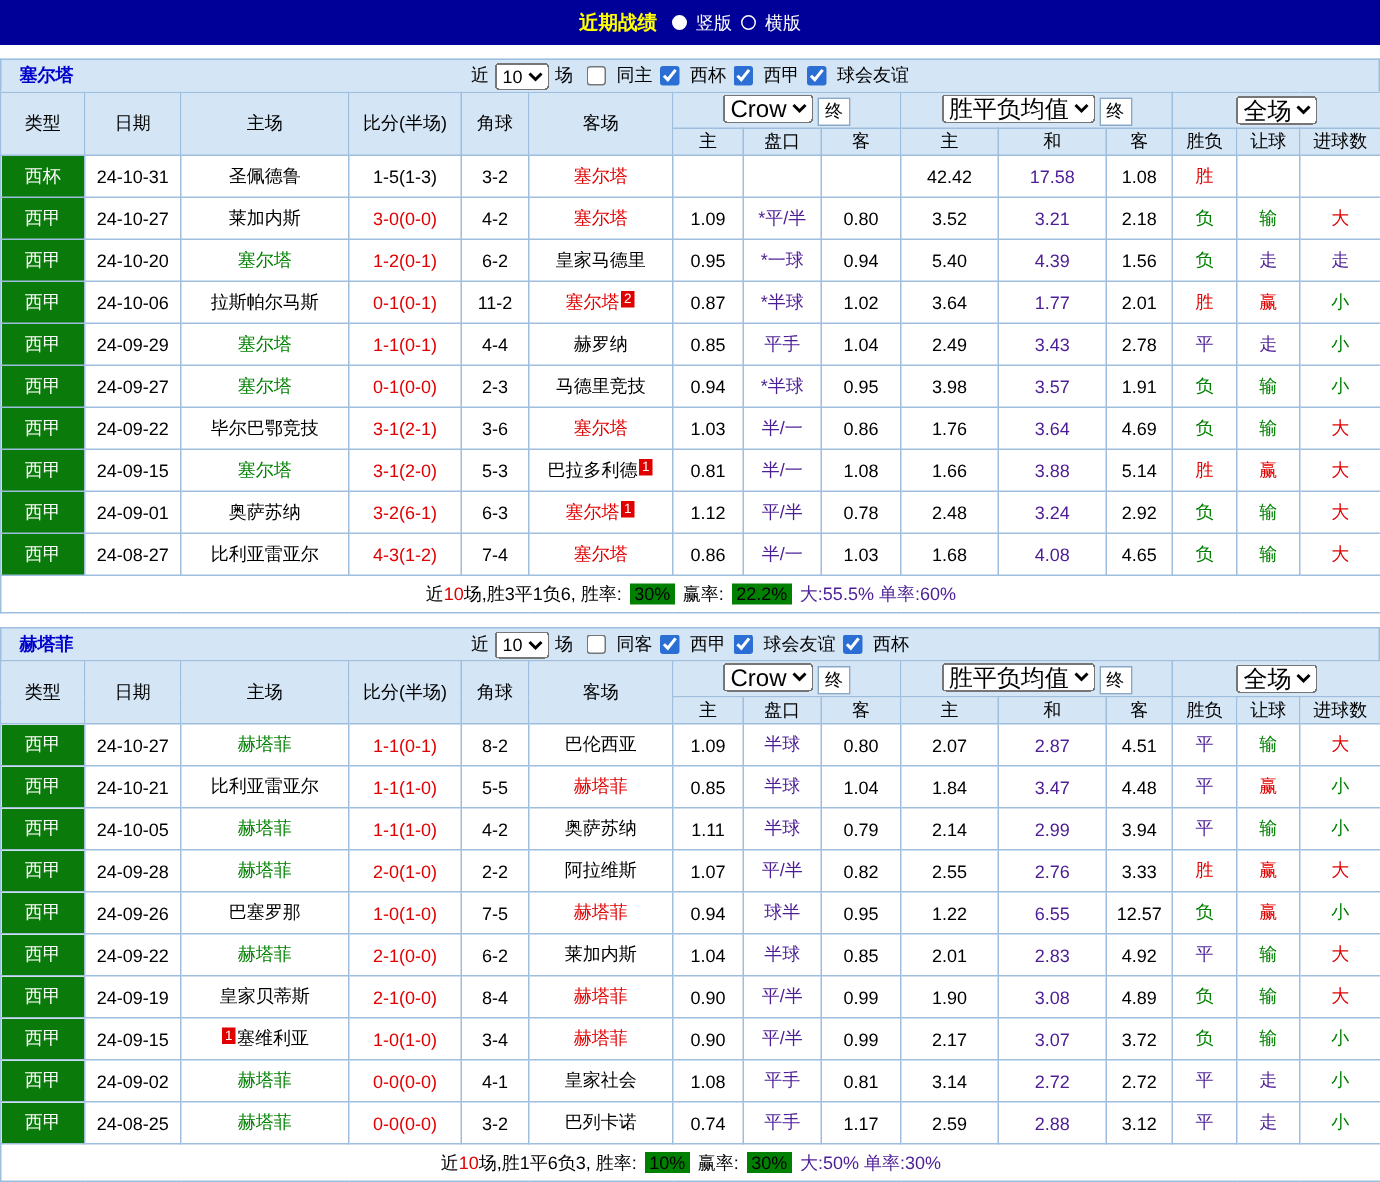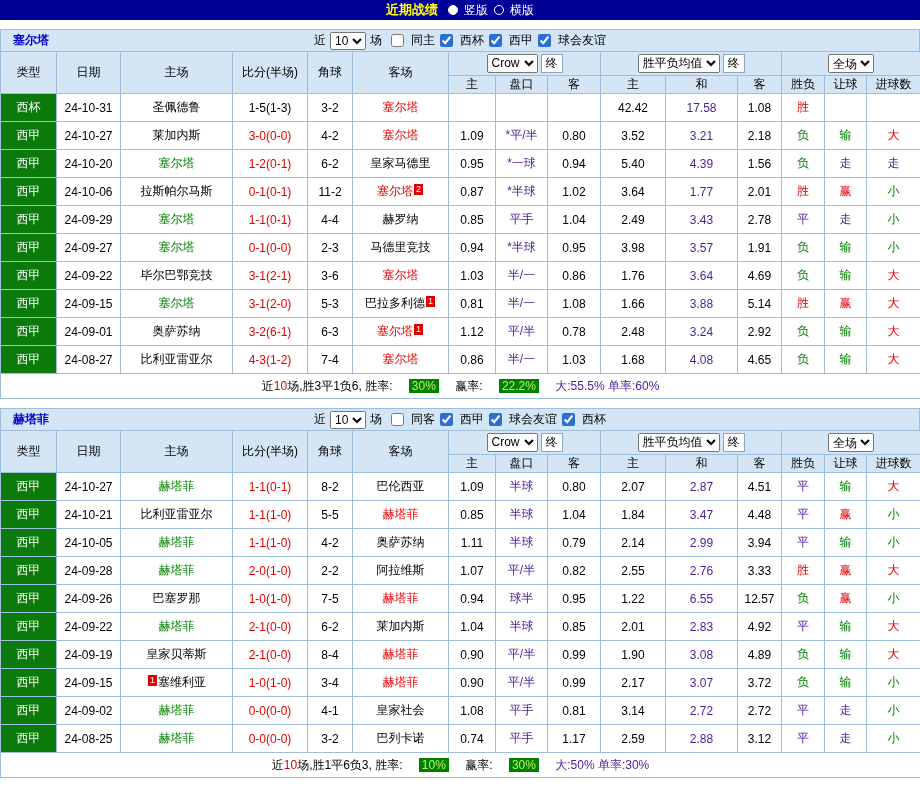--- a/index.html
+++ b/index.html
@@ -1,18 +1,18 @@
 <!DOCTYPE html>
 <html><head>
 <meta charset="utf-8">
 <style>
   *{margin:0;padding:0;box-sizing:border-box;}
   html,body{width:920px;background:#fff;}
   body{font-family:"Liberation Sans","DejaVu Sans",sans-serif;font-size:12px;color:#000;height:788px;overflow:hidden;}
-  .topbar{height:20px;background:#000099;display:flex;align-items:center;justify-content:center;gap:6px;}
+  .topbar{height:30px;background:#000099;display:flex;align-items:center;justify-content:center;gap:6px;}
   .topbar .title{color:#FFFF00;font-weight:bold;font-size:13px;margin-right:4px;}
   .radio{width:10px;height:10px;border:1px solid #fff;border-radius:50%;display:inline-block;}
   .radio.sel{background:#fff;}
   .topbar .opt{color:#fff;cursor:pointer;}
   .section{margin-top:9px;}
   .secbar{height:22px;background:#D4E6F5;border:1px solid #9DBEDD;border-bottom:none;display:flex;align-items:center;position:relative;}
   .secbar .team{color:#0000CC;font-weight:bold;padding-left:12px;}
   .filters{position:absolute;left:50%;transform:translateX(-50%);display:flex;align-items:center;gap:4px;white-space:nowrap;}
   .filters select{font-size:12px;height:18px;}
   .ck{display:inline-flex;align-items:center;margin-left:5px;gap:7px;cursor:pointer;}
@@ -23,22 +23,22 @@
   tr.r1 th{height:24px;}
   tr.r2 th{height:18px;}
   tbody td{height:28px;background:#fff;}
   td.type-cell{background:#0A7A0A;color:#fff;}
   tfoot td{height:25px;background:#fff;}
   .c-red{color:#E10000;}
   .c-green{color:#008000;}
   .c-blue{color:#4c1d95;}
   .c-black{color:#000;}
   .badge{display:inline-block;background:#E10000;color:#fff;font-size:9px;line-height:11px;padding:0 2px;margin:0 1px;vertical-align:3px;}
-  .pct-badge{background:#008000;color:#bef264;padding:0 3px;margin:0 13px;}
-  .hsel{height:19px;font-size:12px;font-family:inherit;}
+  .pct-badge{background:#008000;color:#000000;padding:0 3px;margin:0 2px;}
+  .hsel{height:19px;font-size:16px;font-family:inherit;}
   .fbtn{height:19px;font-size:12px;line-height:15px;padding:0 4px;margin-left:3px;border:1px solid #8aa8c8;background:#fff;cursor:pointer;}
 </style>
 </head>
 <body>
 
 <div class="topbar">
   <span class="title">近期战绩</span>
   <span class="radio sel"></span>
   <span class="opt">竖版</span>
   <span class="radio"></span>

